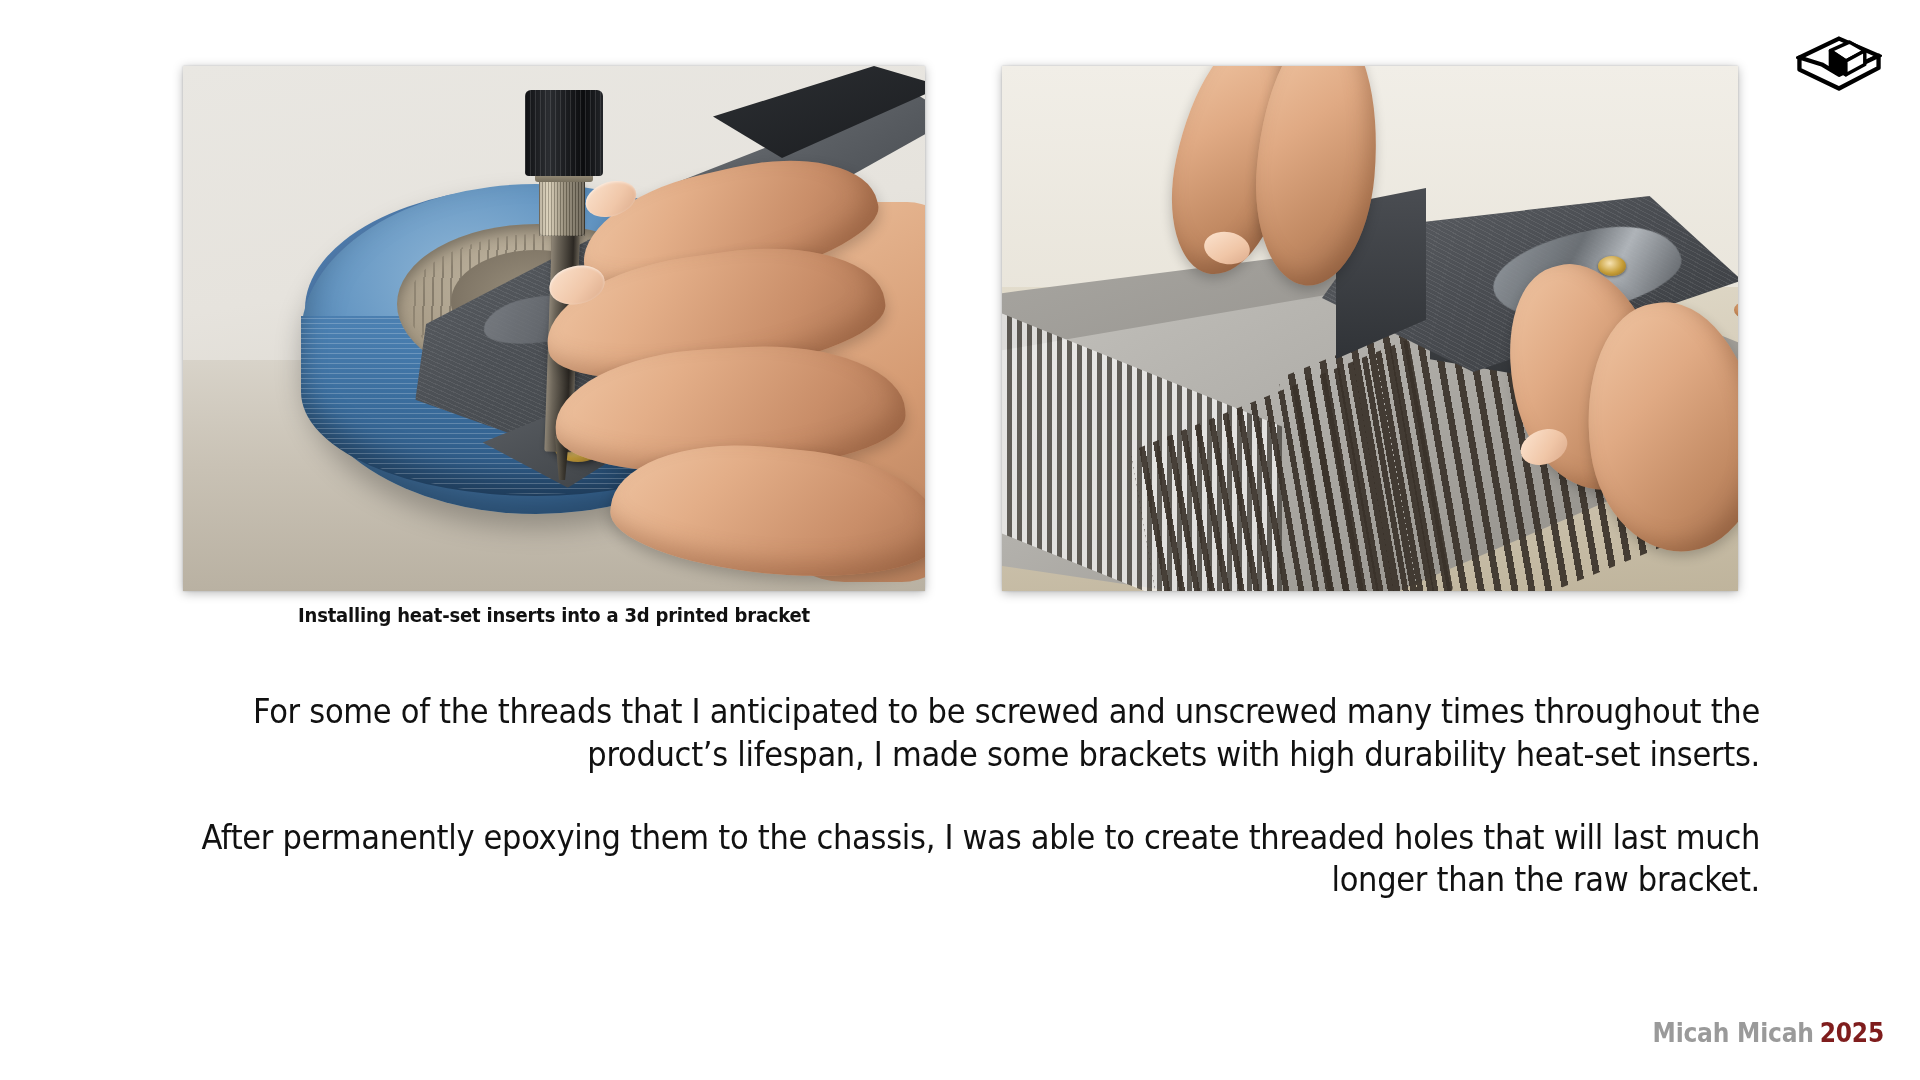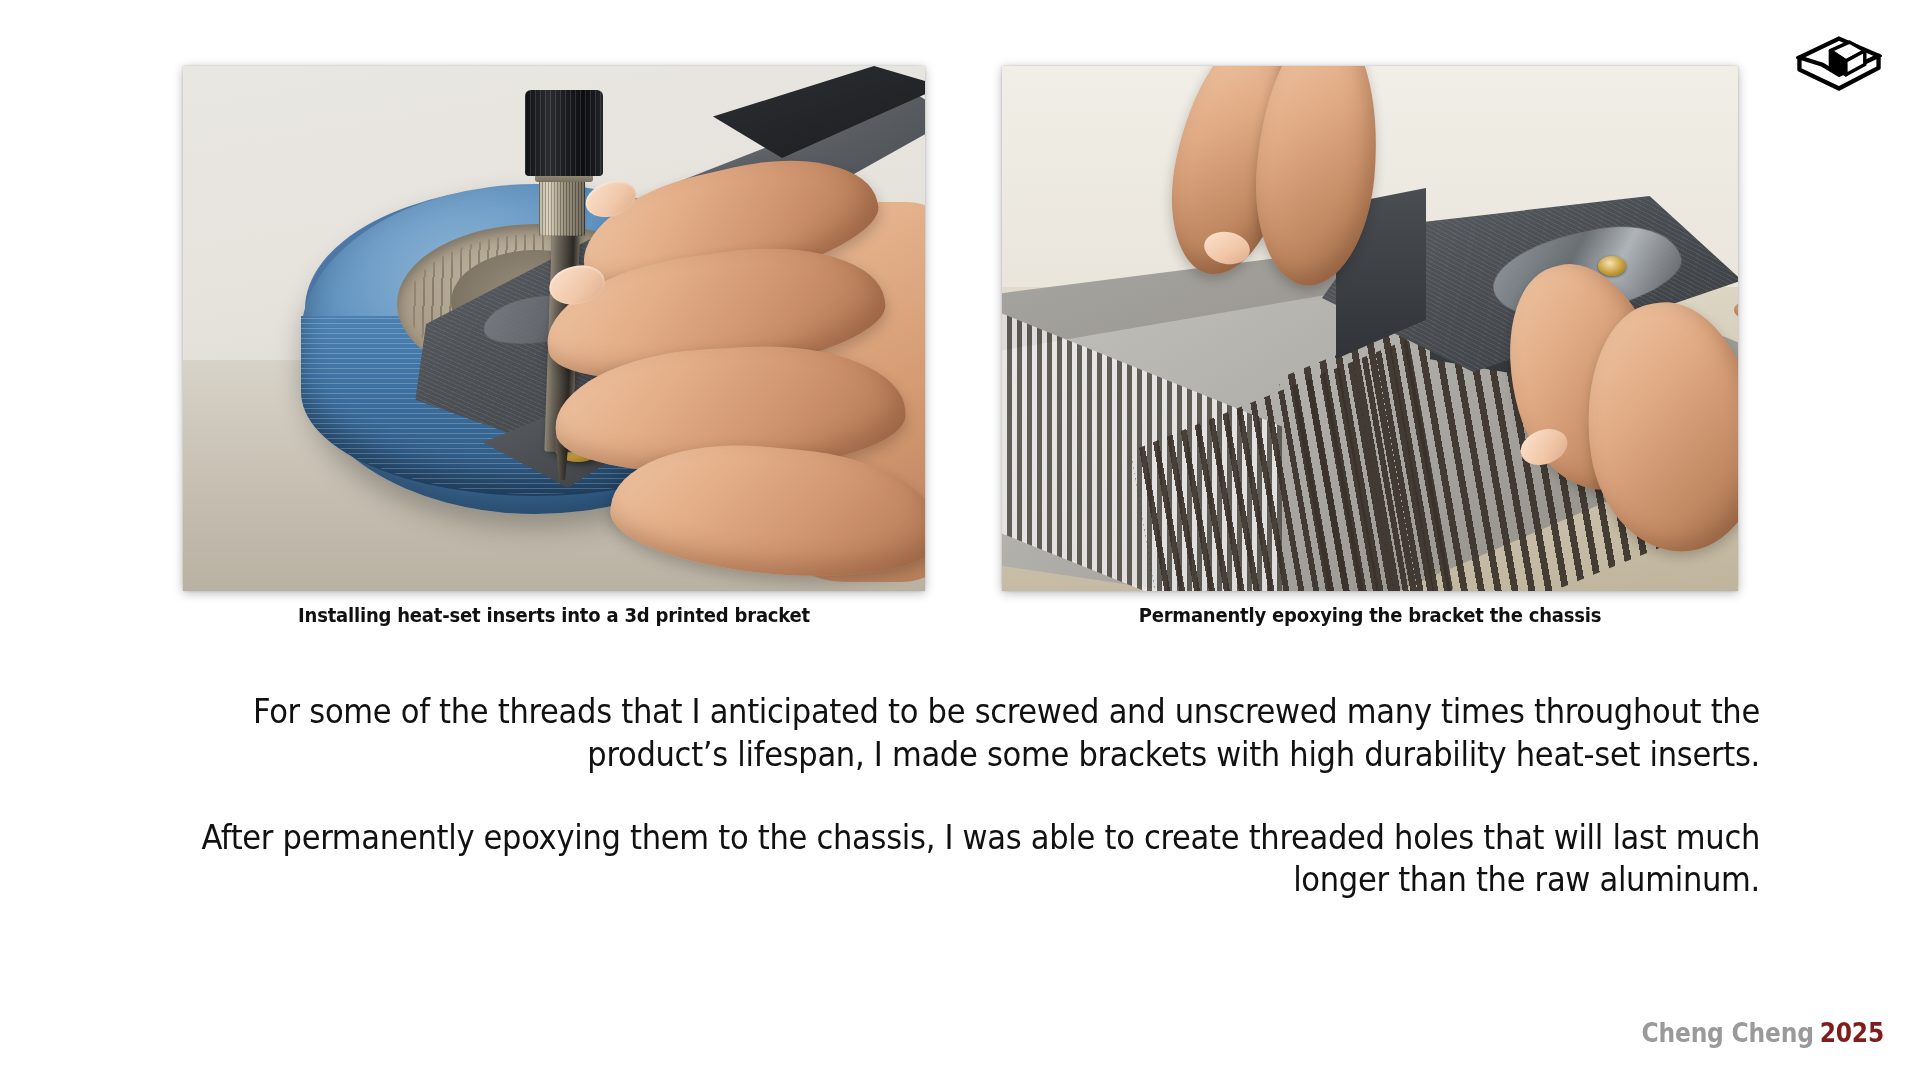--- a/index.html
+++ b/index.html
@@ -334,27 +334,26 @@
           <div class="rf rl1"></div>
           <div class="rf rl2"></div>
           <div class="rnail rn1"></div>
         </div>
         <div class="rhand-r">
           <div class="rf rr1"></div>
           <div class="rf rr2"></div>
           <div class="rnail rn2"></div>
         </div>
       </div>
-      <div class="caption">Permanently epoxying the bracket the chassis</div>
     </div>
   </div>
 
   <div class="body-copy">
     <p class="para">For some of the threads that I anticipated to be screwed and unscrewed many times throughout the product’s lifespan, I made some brackets with high durability heat-set inserts.</p>
-    <p class="para">After permanently epoxying them to the chassis, I was able to create threaded holes that will last much longer than the raw aluminum.</p>
+    <p class="para">After permanently epoxying them to the chassis, I was able to create threaded holes that will last much longer than the raw bracket.</p>
   </div>
 
 
   <div class="footer">
-    <span>Cheng Cheng</span><span class="year">2025</span>
+    <span>Micah Micah</span><span class="year">2025</span>
   </div>
 
 </div>
 
 </body></html>

